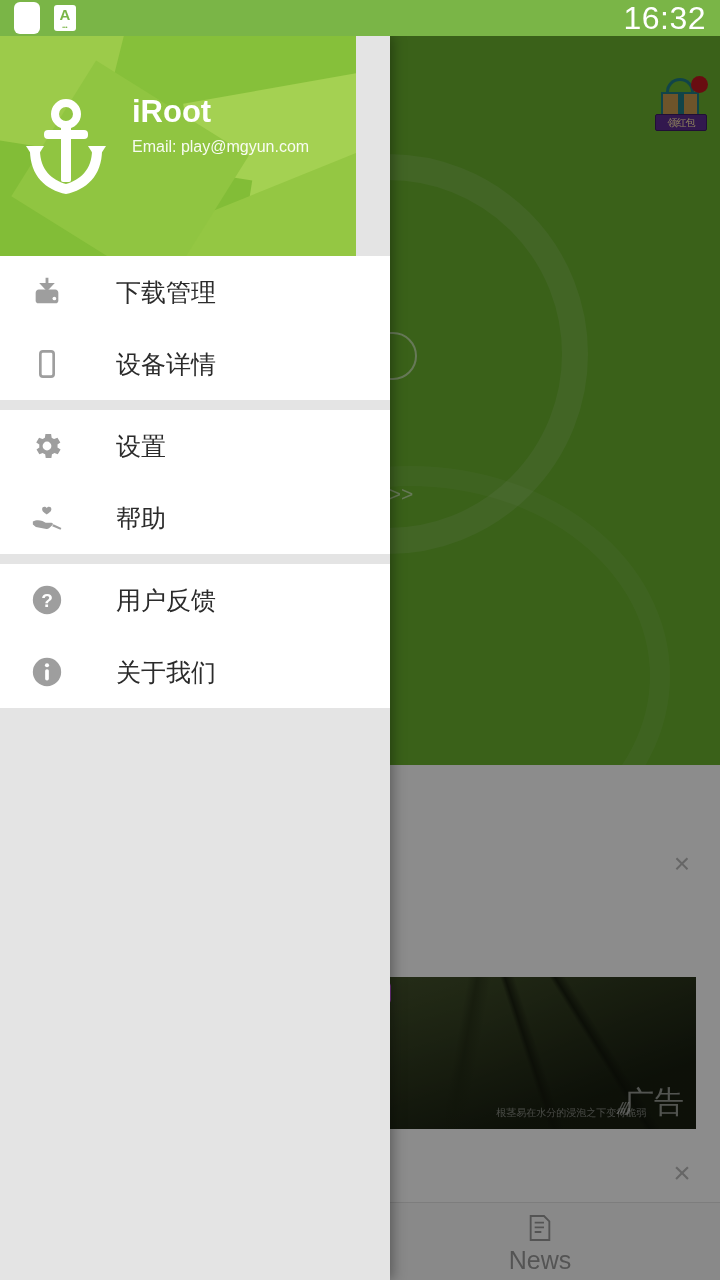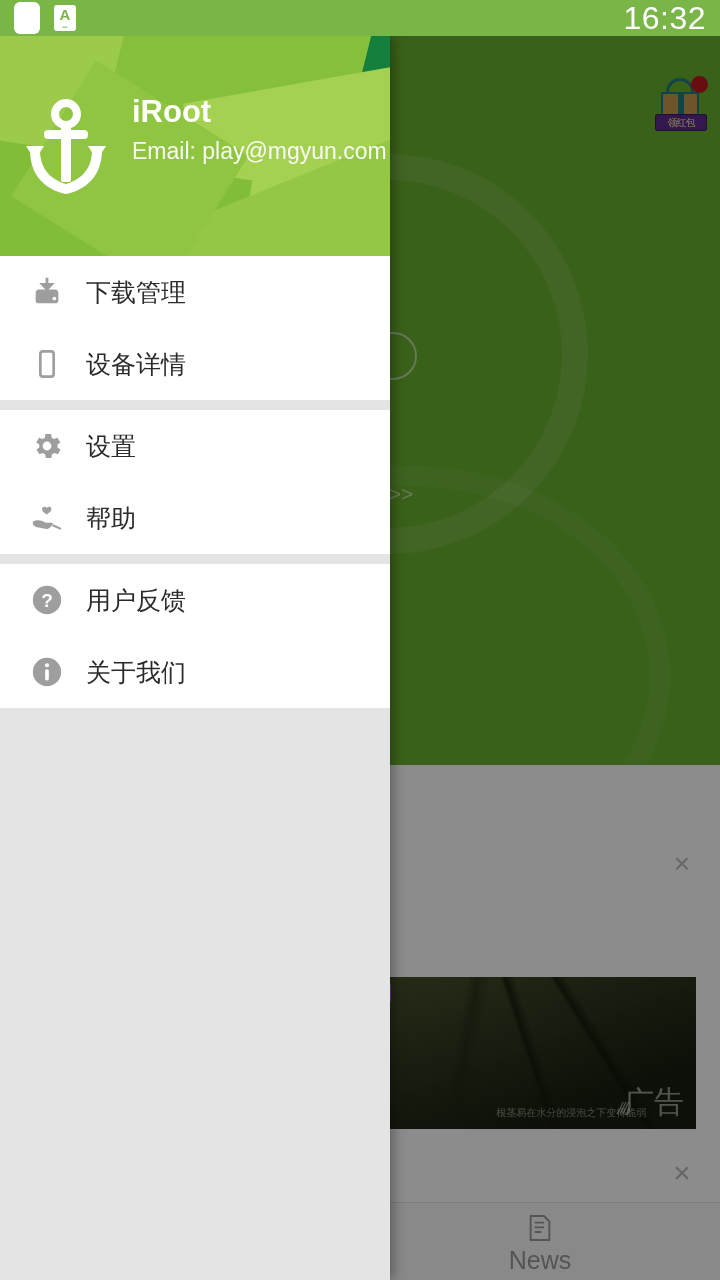--- a/index.html
+++ b/index.html
@@ -161,48 +161,48 @@
   }
   .sb-time { margin-left:auto; color:#fff; font-size:32px; letter-spacing:0.5px; }
 
   
   #drawer {
     position:absolute; left:0; top:36px; width:390px; height:1244px;
     background:#e4e4e4; z-index:30;
     box-shadow:3px 0 12px rgba(0,0,0,0.35);
   }
   .drawer-header {
-    position:relative; width:390px; height:220px; overflow:hidden;
-    background:#15803d;
+    position:relative; width:356px; height:220px; overflow:hidden;
+    background:#6d28d9;
   }
   .facet { position:absolute; }
   .f1 { left:-40px; top:-30px; width:260px; height:200px; background:#9ccb4a; transform:rotate(-18deg); }
   .f2 { left:120px; top:-60px; width:240px; height:180px; background:#86c03a; transform:rotate(14deg); }
   .f3 { left:200px; top:40px; width:300px; height:220px; background:#a4d152; transform:rotate(-10deg); }
   .f4 { left:-60px; top:120px; width:300px; height:180px; background:#82bd37; transform:rotate(9deg); }
   .f5 { left:150px; top:150px; width:280px; height:160px; background:#94c743; transform:rotate(-22deg); }
   .f6 { left:40px; top:60px; width:180px; height:160px; background:#90c541; transform:rotate(32deg); }
 
   .anchor { position:absolute; left:24px; top:62px; width:84px; height:100px; }
   .drawer-name {
     position:absolute; left:132px; top:58px; font-size:31px; font-weight:bold; color:#fff;
   }
   .drawer-email {
-    position:absolute; left:132px; top:102px; font-size:23px; color:rgba(255,255,255,0.93);
+    position:absolute; left:132px; top:102px; font-size:16px; color:rgba(255,255,255,0.93);
   }
 
   .menu-block { background:#ffffff; }
   .menu-gap { height:10px; background:#e4e4e4; }
   .menu-item {
     display:flex; align-items:center; height:72px; padding-left:22px; cursor:pointer;
   }
   .menu-ico {
     width:50px; display:flex; align-items:center; justify-content:center; color:#9e9e9e;
   }
-  .menu-label { margin-left:14px; font-size:25px; color:#2b2b2b; }
+  .menu-label { margin-left:44px; font-size:25px; color:#2b2b2b; }
 </style>
 </head>
 <body>
 
 <div id="screen">
 
   <div id="bg-app">
 
     <div class="bg-hero">
       <div class="hero-ring"></div>

